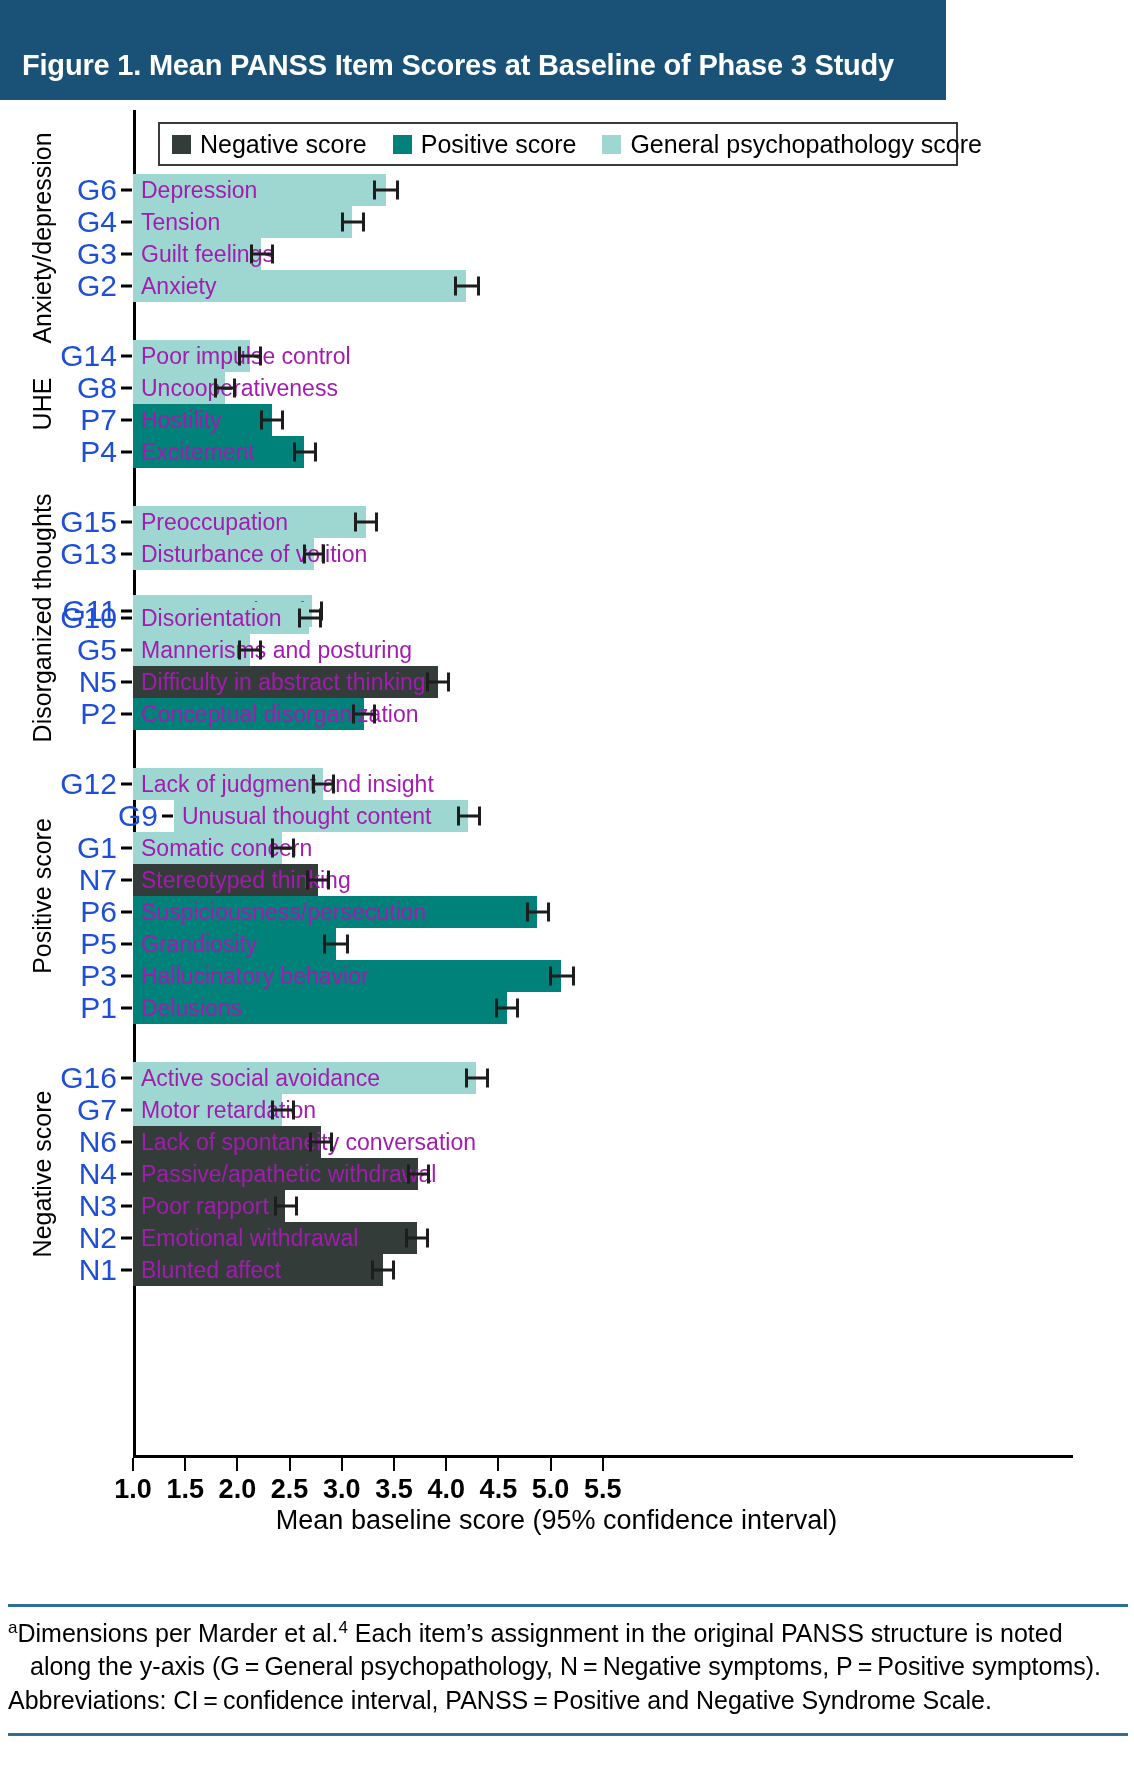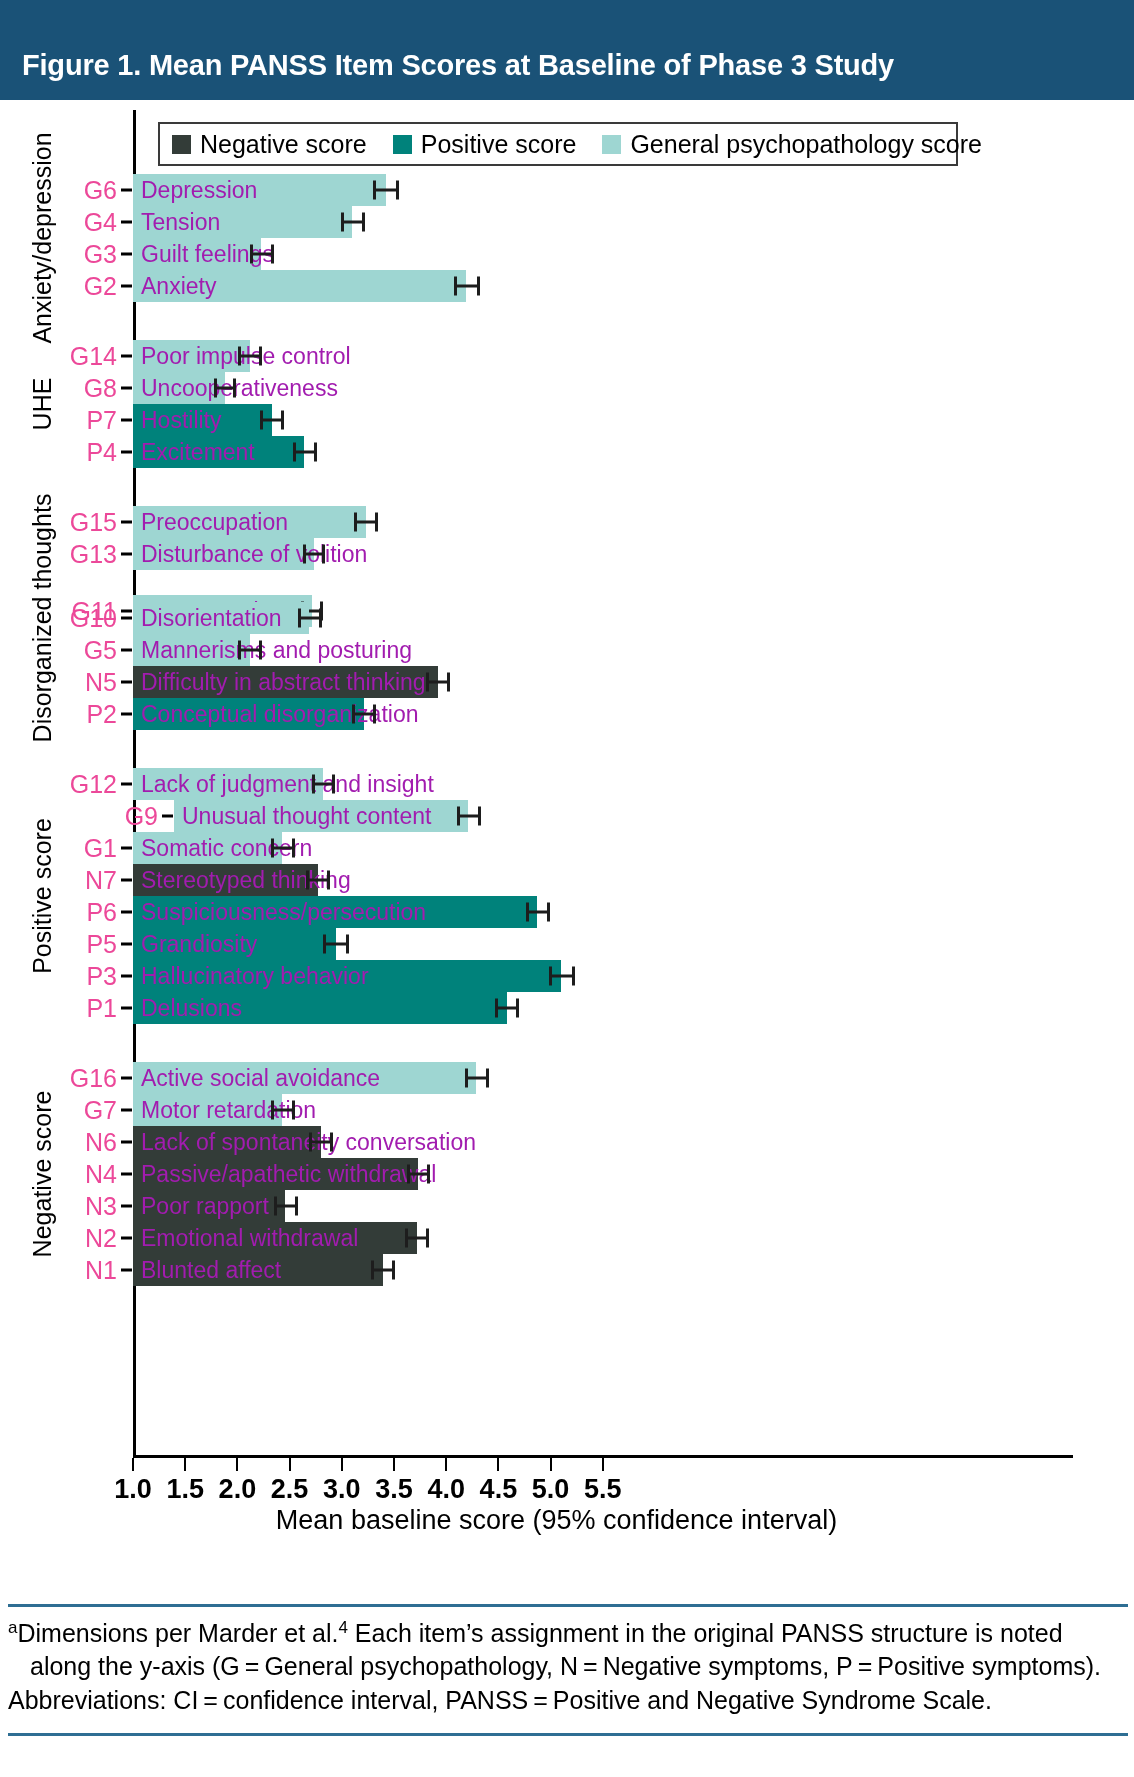--- a/index.html
+++ b/index.html
@@ -14,21 +14,21 @@
     font-family: "Liberation Sans", sans-serif;
     color: #000;
     position: relative;
     overflow: hidden;
   }
 
   
   .title-banner {
     position: absolute;
     left: 0; top: 0;
-    width: 1134px;
+    width: 946px;
     height: 100px;
     background: #1a5277;
     box-sizing: border-box;
     padding: 8px 18px 0 22px;
   }
   .title-banner .title-text {
     color: #ffffff;
     font-size: 29px;
     font-weight: bold;
     line-height: 1.32;
@@ -168,22 +168,22 @@
     left: -12px;
     top: 50%;
     transform: translateY(-50%);
   }
   .ycode {
     position: absolute;
     right: 100%;
     margin-right: 16px;
     top: 50%;
     transform: translateY(-50%);
-    font-size: 25px;
-    color: #ec4899;
+    font-size: 30px;
+    color: #1d4ed8;
     white-space: nowrap;
     line-height: 1;
   }
 
   
   .dim-label {
     position: absolute;
     left: 0;
     transform-origin: left top;
     font-size: 25px;

